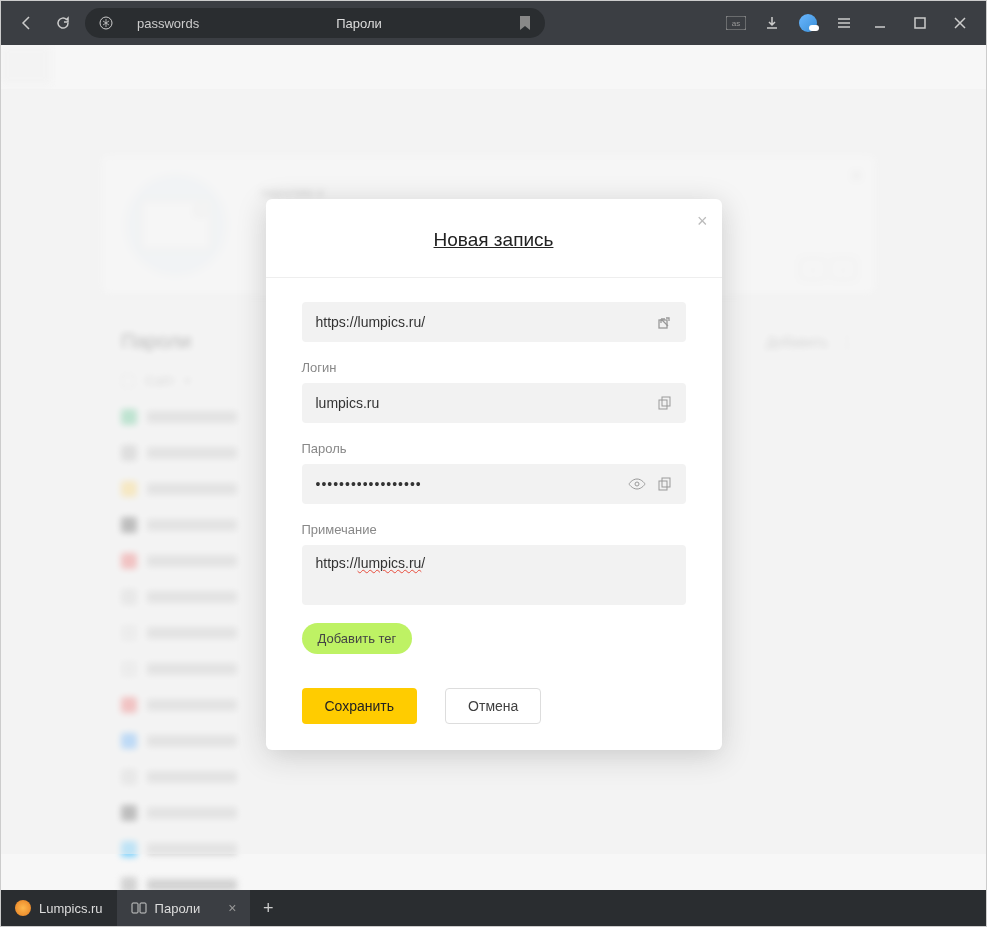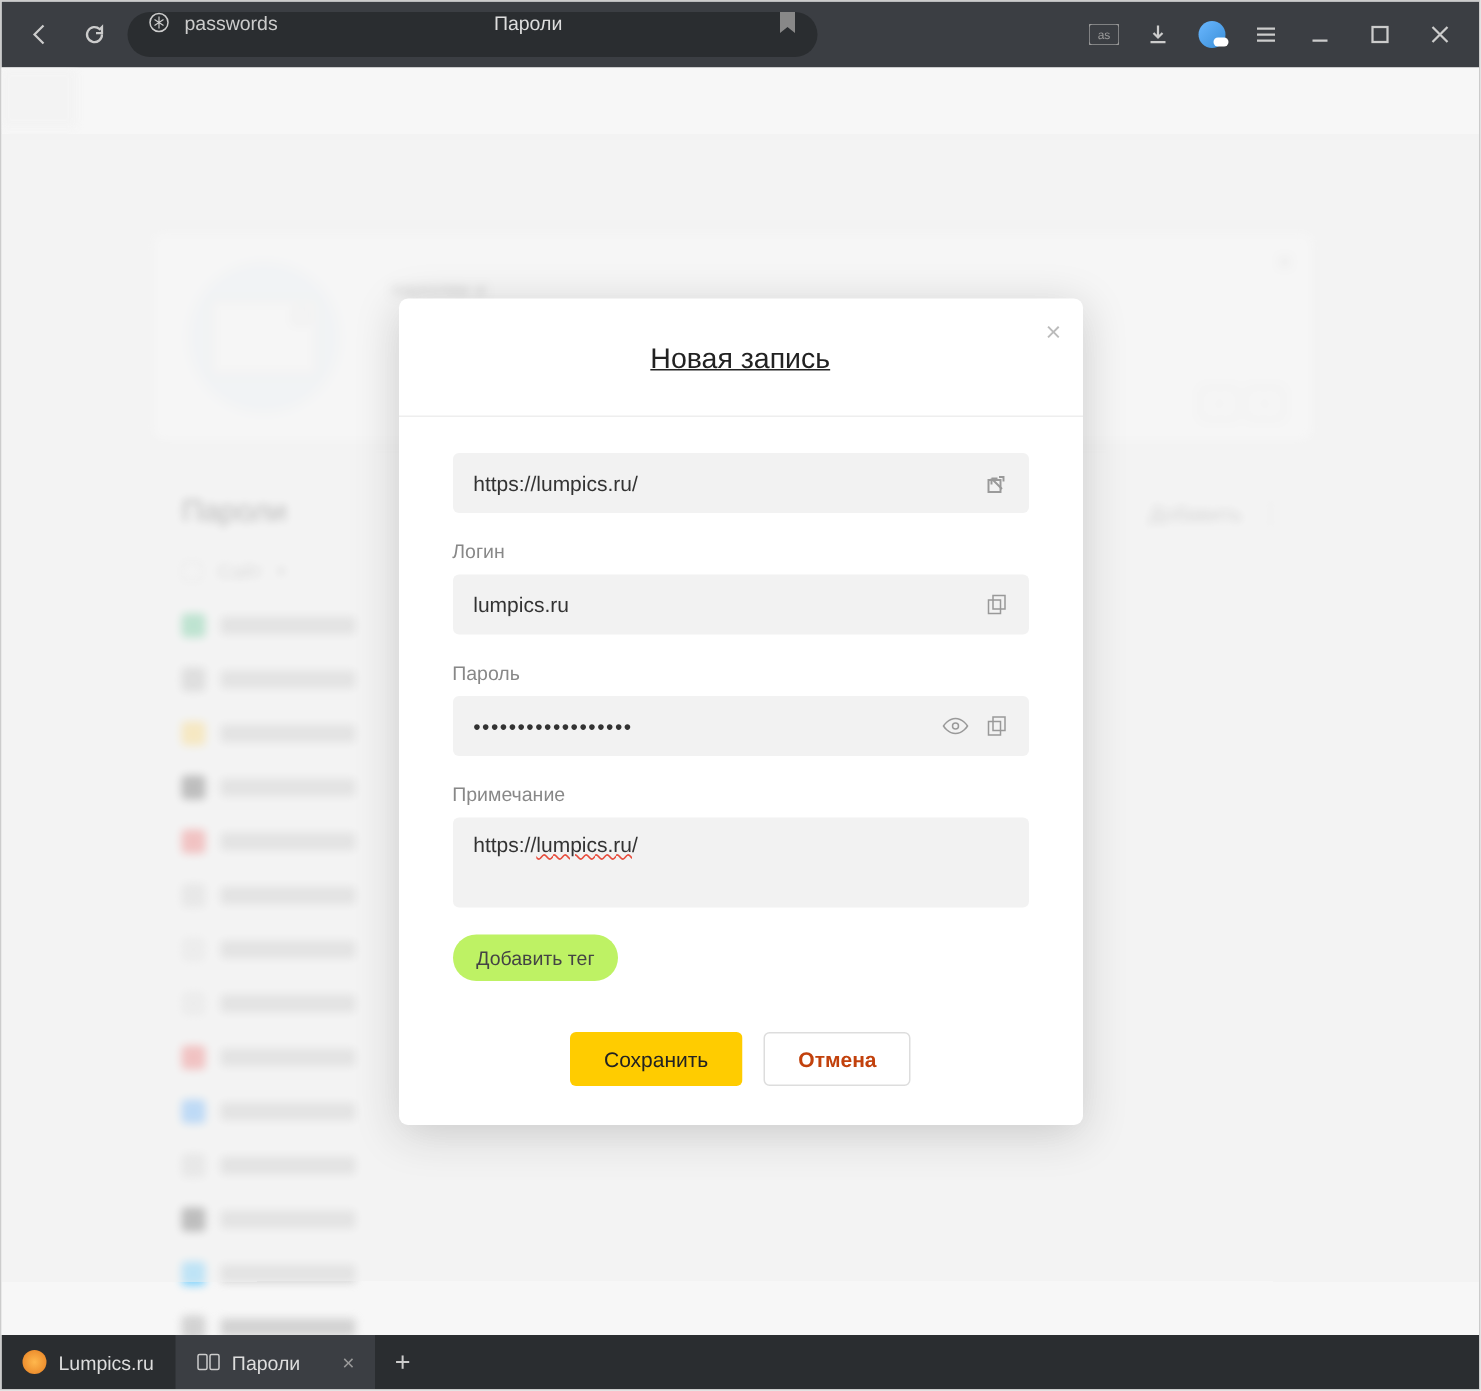--- a/index.html
+++ b/index.html
@@ -2,21 +2,21 @@
 <html><head>
 <meta charset="utf-8">
 <style>
 * { box-sizing: border-box; margin: 0; padding: 0; font-family: Arial, sans-serif; }
 body { width: 987px; height: 927px; background: #fff; position: relative; overflow: hidden; border: 1px solid #ccc; }
 
 
 .toolbar { height: 44px; background: #3b3e43; display: flex; align-items: center; padding: 0 12px; gap: 8px; }
 .toolbar .icon { color: #ccc; cursor: pointer; display: flex; align-items: center; justify-content: center; width: 28px; height: 28px; }
 .toolbar .icon svg { fill: #ccc; }
-.address-bar { flex: 0 0 460px; height: 30px; background: #2a2d30; border-radius: 15px; display: flex; padding: 0 14px; gap: 10px; color: #ccc; font-size: 13px; }
+.address-bar { flex: 0 0 460px; height: 30px; background: #2a2d30; border-radius: 15px; display: flex; align-items: center; padding: 0 14px; gap: 24px; color: #ccc; font-size: 13px; }
 .address-bar .page-title { flex: 1; text-align: center; color: #ddd; }
 .toolbar-spacer { flex: 1; }
 .window-controls { display: flex; gap: 12px; }
 
 
 .page-bg { position: absolute; top: 44px; left: 0; right: 0; bottom: 36px; background: #f7f7f7; overflow: hidden; }
 .page-content { filter: blur(3px); opacity: 0.6; padding: 40px 30px 0 0; }
 .bg-sidebar { position: absolute; left: 0; top: 0; width: 50px; height: 100%; background: #f1f1f1; }
 .bg-card { position: absolute; top: 110px; left: 100px; right: 110px; height: 140px; background: #fff; border-radius: 8px; box-shadow: 0 1px 3px rgba(0,0,0,0.08); }
 .bg-card-illust { position: absolute; left: 25px; top: 20px; width: 100px; height: 100px; border-radius: 50%; background: #eef6fc; display:flex; align-items:center; justify-content:center; }
@@ -51,24 +51,24 @@
 .text-input { width: 100%; height: 40px; background: #f2f2f2; border: none; border-radius: 4px; padding: 0 42px 0 14px; font-size: 14px; color: #333; }
 .text-input.pw-input { padding-right: 72px; letter-spacing: 1px; }
 .textarea-input { width: 100%; height: 60px; background: #f2f2f2; border: none; border-radius: 4px; padding: 10px 14px; font-size: 14px; color: #333; resize: none; font-family: Arial; }
 .input-icon { position: absolute; top: 50%; transform: translateY(-50%); color: #999; cursor: pointer; width: 18px; height: 18px; display:flex; align-items:center; justify-content:center; }
 .input-icon.r1 { right: 12px; }
 .input-icon.r2 { right: 40px; }
 .underline-red { text-decoration: underline wavy #e74c3c; text-decoration-thickness: 1px; }
 
 .tag-btn { display: inline-block; padding: 8px 16px; background: #bef264; border: none; border-radius: 18px; font-size: 13px; color: #444; cursor: pointer; }
 
-.modal-footer { padding: 14px 36px 26px; display: flex; justify-content: center; gap: 14px; }
+.modal-footer { padding: 14px 36px 26px; display: flex; justify-content: flex-start; gap: 28px; }
 .btn { height: 36px; padding: 0 22px; border-radius: 4px; font-size: 14px; cursor: pointer; border: 1px solid transparent; }
 .btn-primary { background: #ffcc00; color: #222; }
-.btn-secondary { background: #fff; border: 1px solid #ddd; color: #c2410c; font-weight: bold; }
+.btn-secondary { background: #fff; border: 1px solid #ddd; color: #404040; }
 
 
 .tabbar { position: absolute; bottom: 0; left: 0; right: 0; height: 36px; background: #2a2d30; display: flex; align-items: stretch; }
 .tab { display: flex; align-items: center; padding: 0 14px; gap: 8px; font-size: 13px; color: #ddd; cursor: pointer; position: relative; }
 .tab.active { background: #3b3e43; }
 .tab-close { color: #999; font-size: 14px; margin-left: 20px; }
 .tab-fav { width: 16px; height: 16px; border-radius: 50%; }
 .tab-fav.orange { background: radial-gradient(circle, #ffb84d, #e67e22); }
 .tab-fav.keys { background: none; display:flex; align-items:center; justify-content:center; }
 .newtab { display:flex; align-items:center; justify-content:center; width: 36px; color: #ccc; font-size: 18px; cursor: pointer; }

